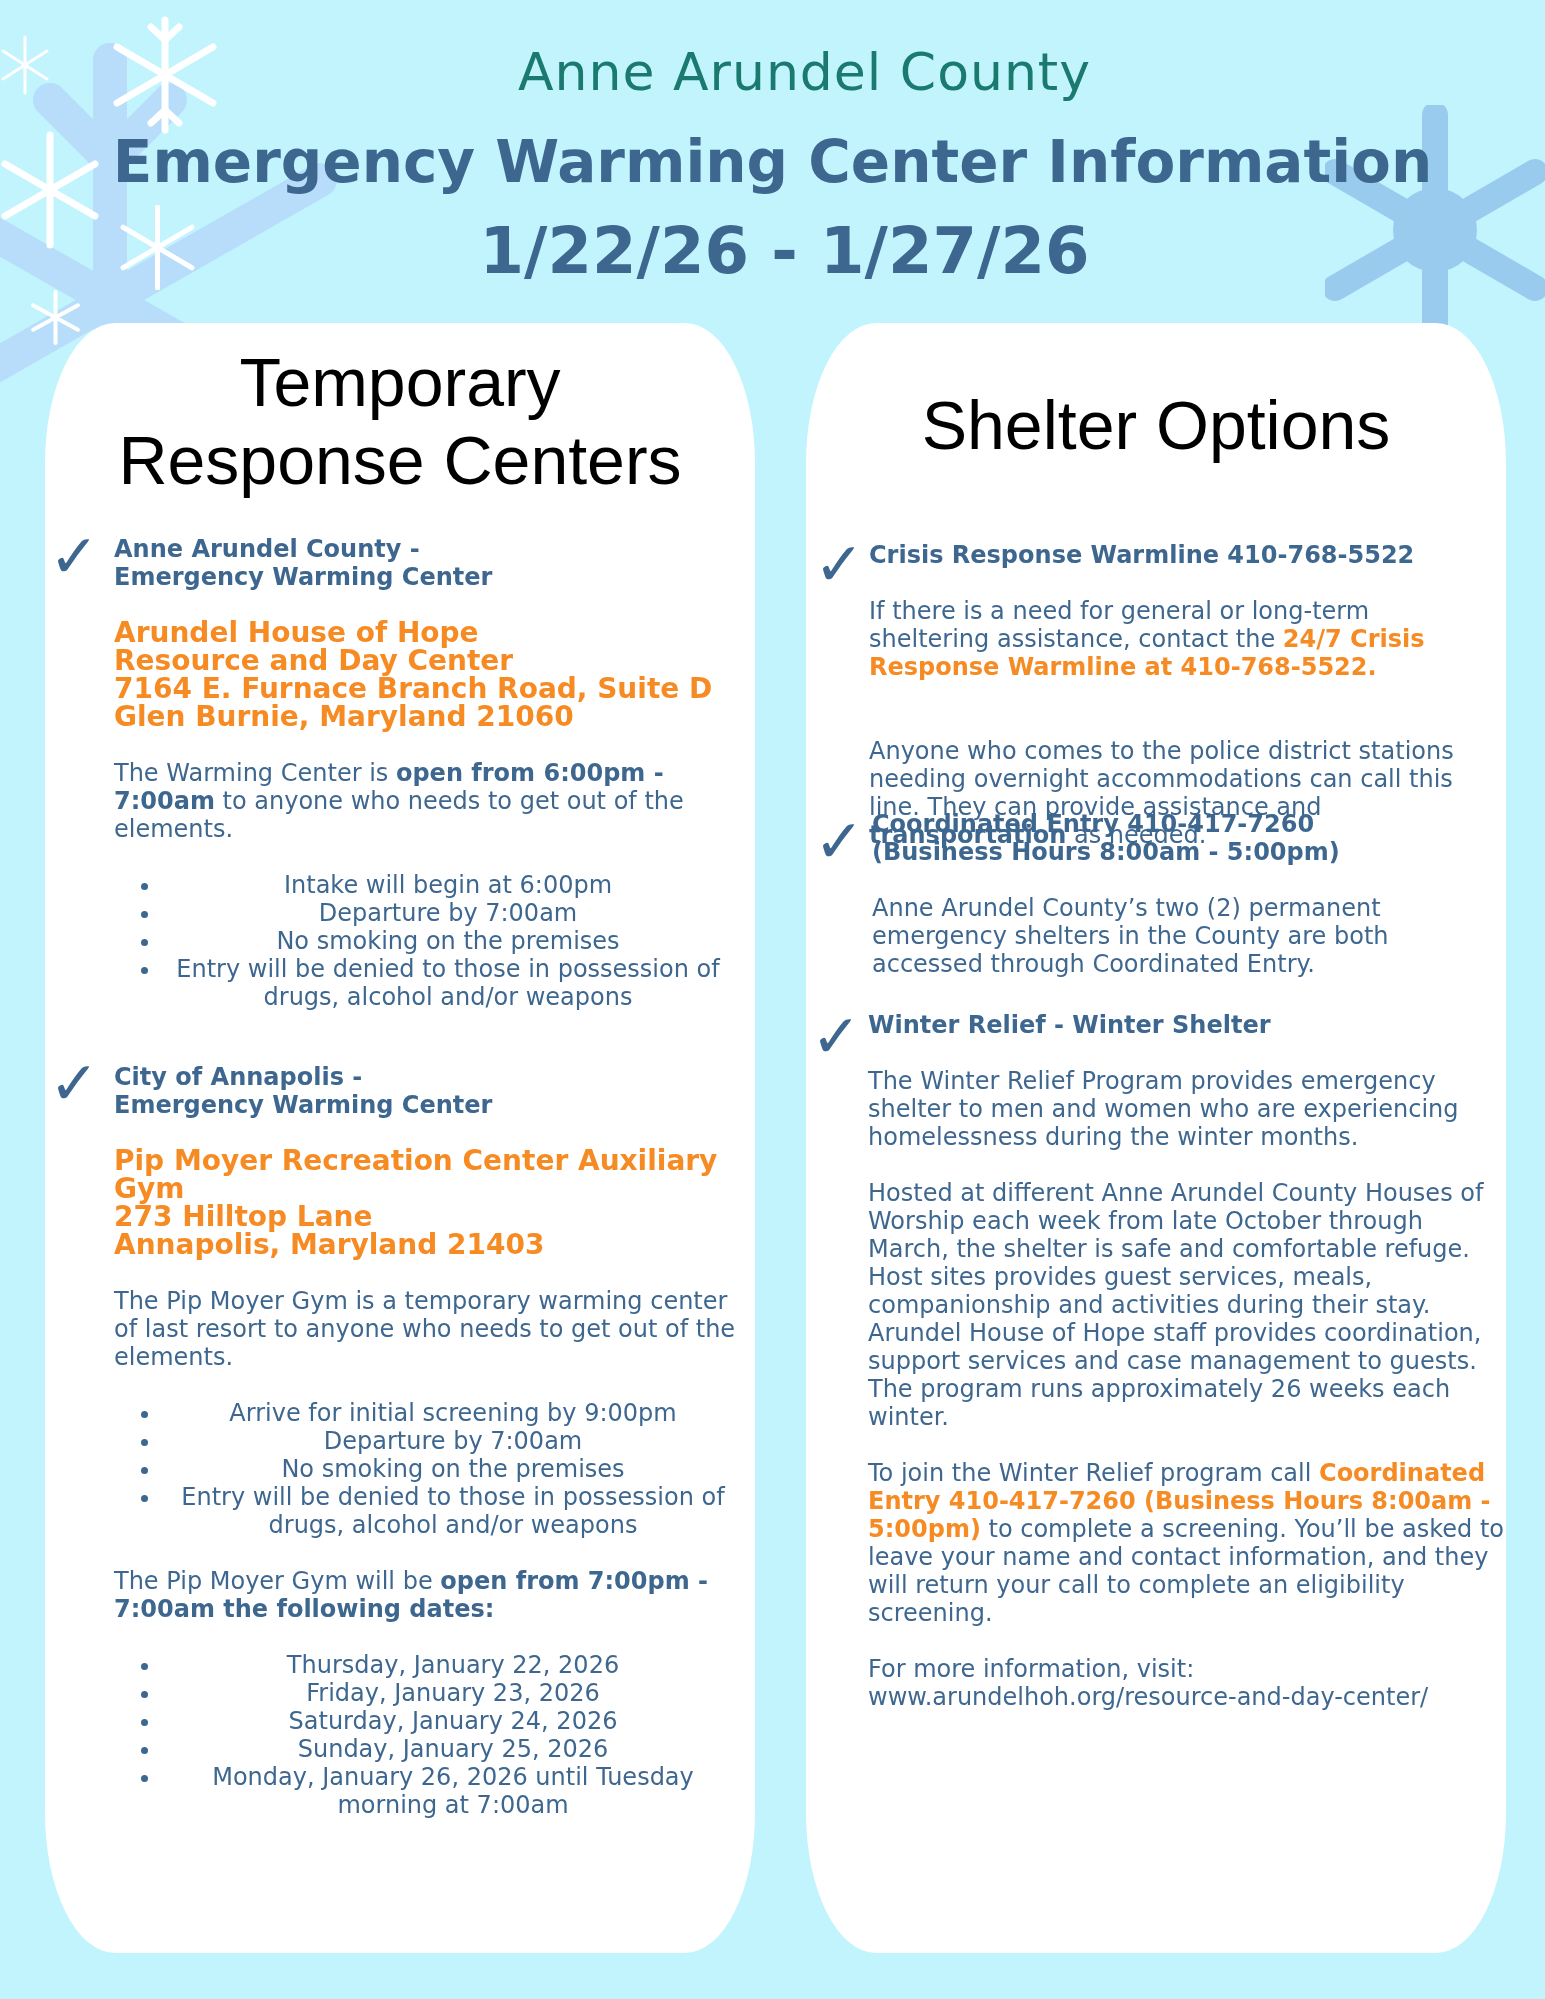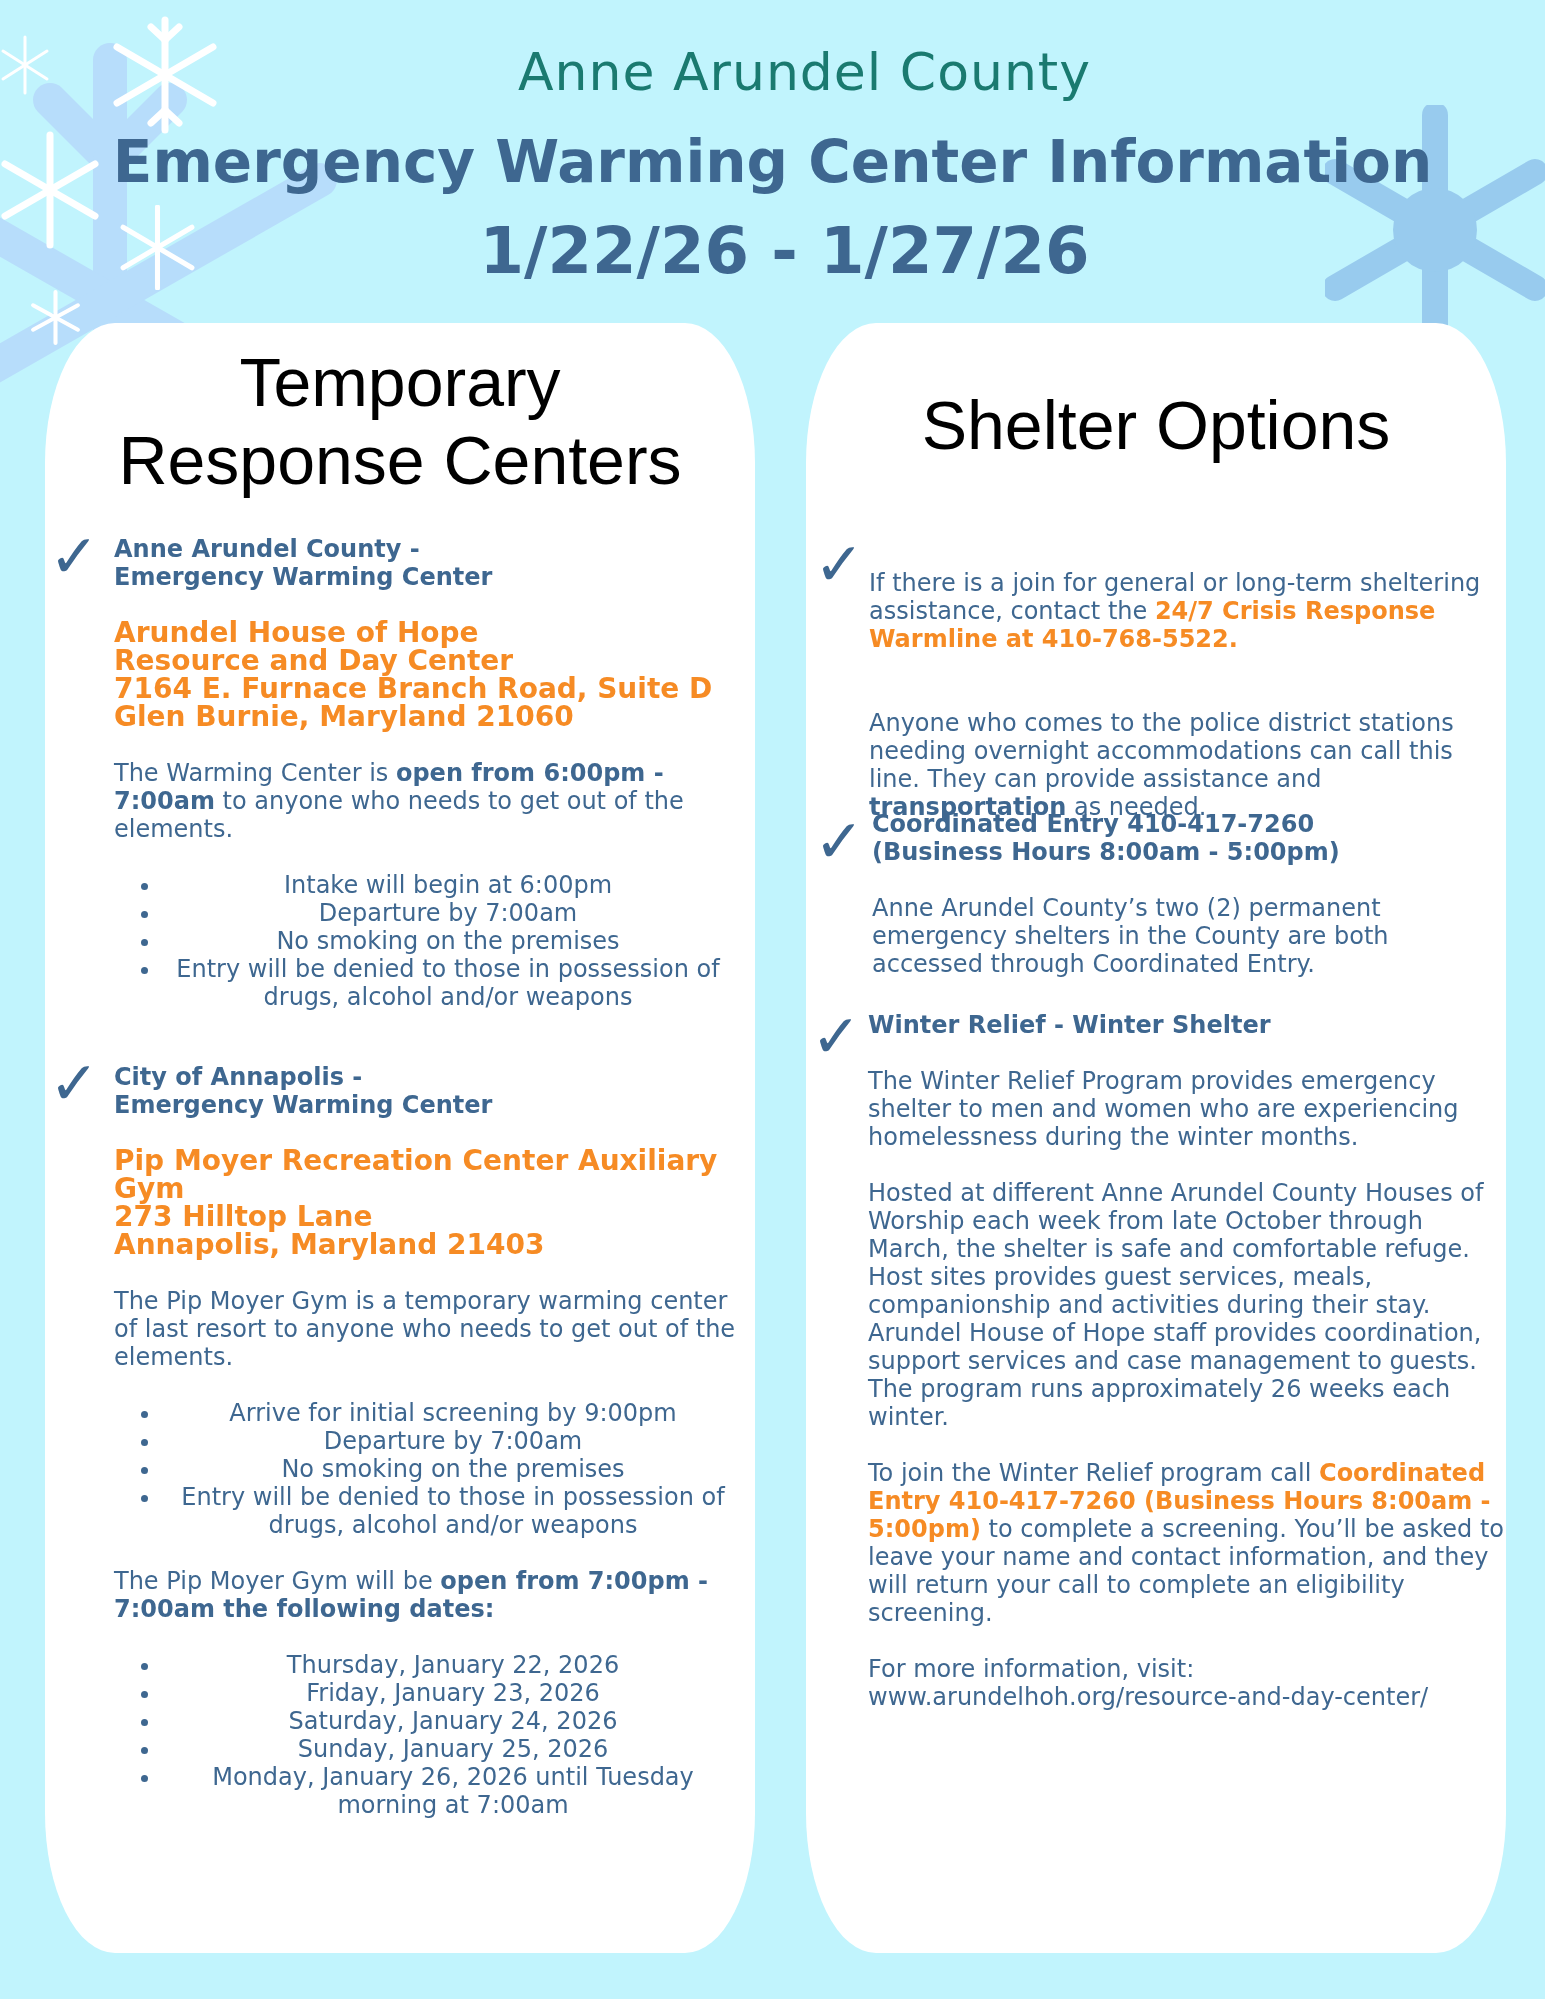--- a/index.html
+++ b/index.html
@@ -163,22 +163,23 @@
       <li>Monday, January 26, 2026 until Tuesday morning at 7:00am</li>
     </ul>
   </div>
 </div>
 
 <div class="card right">
   <div class="card-title">Shelter Options</div>
 
   <span class="check" style="left:8px;top:211px">✓</span>
   <div class="section" style="left:63px;top:218px;width:620px">
-    <div class="gap"></div>
-    <div class="p"><span>If there is a join for general or long-term sheltering assistance, contact the </span><span class="o">24/7 Crisis Response Warmline at 410-768-5522.</span></div>
+    <div class="h">Crisis Response Warmline 410-768-5522</div>
+    <div class="gap"></div>
+    <div class="p"><span>If there is a need for general or long-term sheltering assistance, contact the </span><span class="o">24/7 Crisis Response Warmline at 410-768-5522.</span></div>
     <div class="gap"></div>
       <div class="gap"></div>
     <div class="p"><span>Anyone who comes to the police district stations needing overnight accommodations can call this line. They can provide assistance and </span><span class="b">transportation</span><span> as needed.</span></div>
   </div>
 
   <span class="check" style="left:8px;top:488px">✓</span>
   <div class="section" style="left:66px;top:487px;width:620px">
     <div class="h">
       <div>Coordinated Entry 410-417-7260</div>
       <div>(Business Hours 8:00am - 5:00pm)</div>

